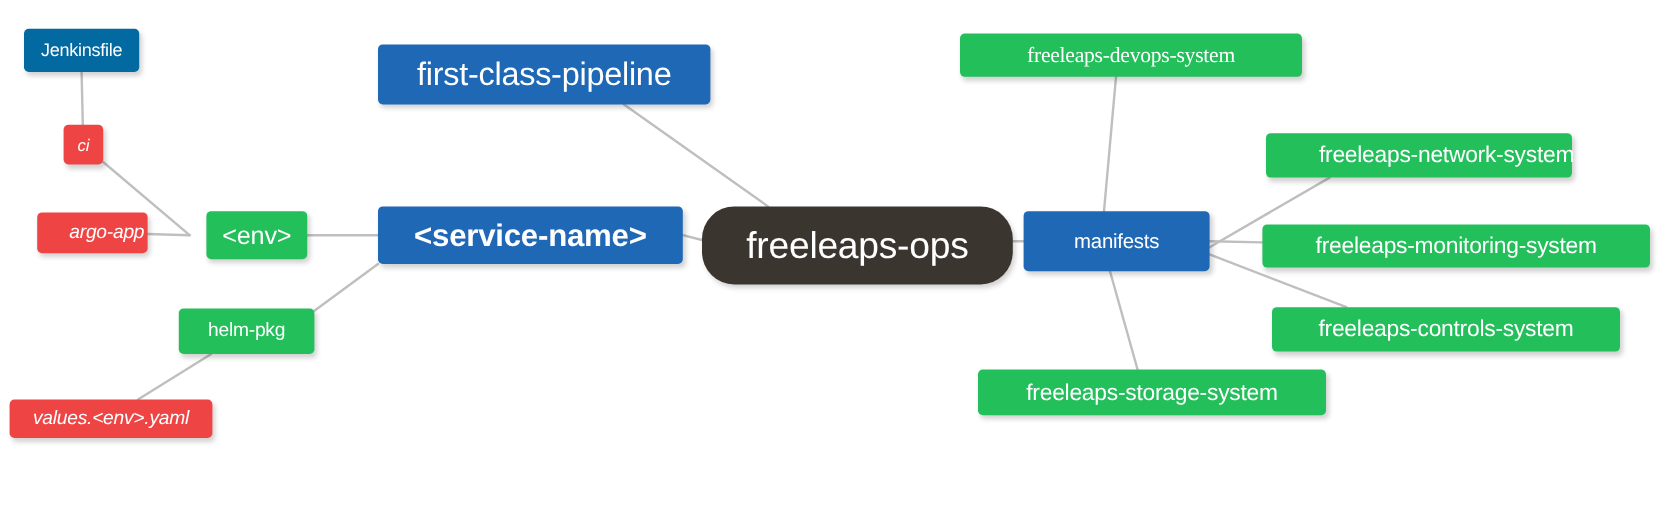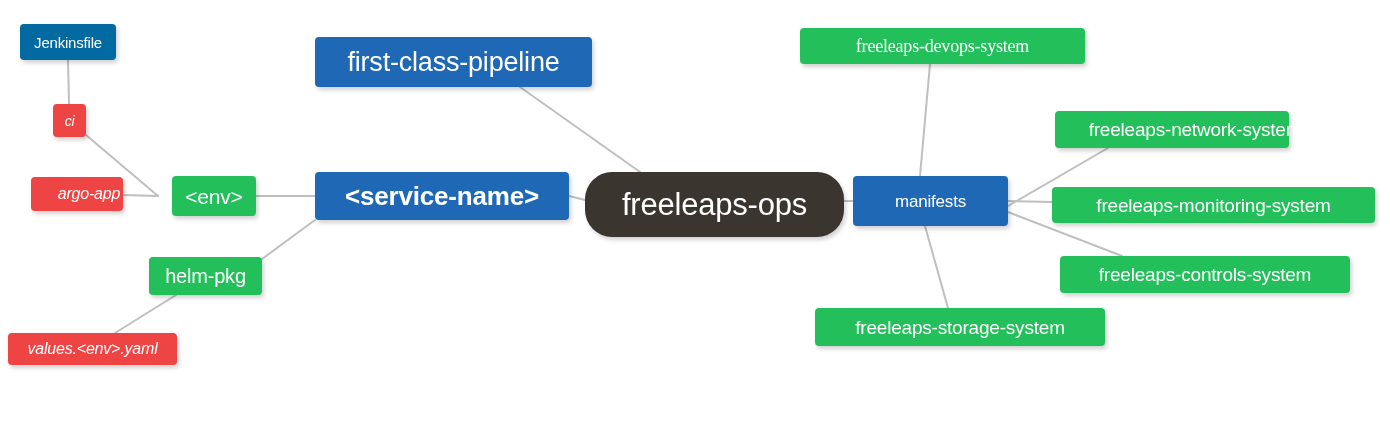--- a/index.html
+++ b/index.html
@@ -64,23 +64,23 @@
       <line x1="1008" y1="212" x2="1122" y2="256" stroke="#bfbfbf" stroke-width="2" stroke-linecap="round"></line>
       <line x1="925" y1="226" x2="948" y2="308" stroke="#bfbfbf" stroke-width="2" stroke-linecap="round"></line>
     </svg>
   <div id="node-layer">
       <div class="node n-orange" style="left: 20px; top: 24px; width: 96px; height: 36px; font-size: 15px;">Jenkinsfile</div>
       <div class="node n-red" style="left: 53px; top: 104px; width: 33px; height: 33px; font-size: 14px;">ci</div>
       <div class="node n-red" style="left: 31px; top: 177px; width: 92px; height: 34px; font-size: 16px; padding-left: 24px;">argo-app</div>
       <div class="node n-green" style="left: 172px; top: 176px; width: 84px; height: 40px; font-size: 21px;">&lt;env&gt;</div>
       <div class="node n-blue" style="left: 315px; top: 172px; width: 254px; height: 48px; font-size: 26px; font-weight: bold;">&lt;service-name&gt;</div>
       <div class="node n-blue" style="left: 315px; top: 37px; width: 277px; height: 50px; font-size: 27px;">first-class-pipeline</div>
-      <div class="node n-green" style="left: 149px; top: 257px; width: 113px; height: 38px; font-size: 20px;">helm-pkg</div>
+      <div class="node n-green" style="left: 149px; top: 257px; width: 113px; height: 38px; font-size: 16px;">helm-pkg</div>
       <div class="node n-red" style="left: 8px; top: 333px; width: 169px; height: 32px; font-size: 16px;">values.&lt;env&gt;.yaml</div>
       <div class="node n-root" style="left: 585px; top: 172px; width: 259px; height: 65px; font-size: 31px; border-radius: 27px;">freeleaps-ops</div>
       <div class="node n-blue" style="left: 853px; top: 176px; width: 155px; height: 50px; font-size: 17px;">manifests</div>
       <div class="node n-green" style="left: 800px; top: 28px; width: 285px; height: 36px; font-size: 18px; font-family: Liberation Serif, serif;">freeleaps-devops-system</div>
-      <div class="node n-green" style="left: 1055px; top: 111px; width: 234px; height: 37px; font-size: 19px; padding-left: 46px;">freeleaps-network-system</div>
+      <div class="node n-green" style="left: 1055px; top: 111px; width: 255px; height: 37px; font-size: 19px; padding-left: 46px;">freeleaps-network-system</div>
       <div class="node n-green" style="left: 1052px; top: 187px; width: 323px; height: 36px; font-size: 19px;">freeleaps-monitoring-system</div>
       <div class="node n-green" style="left: 1060px; top: 256px; width: 290px; height: 37px; font-size: 19px;">freeleaps-controls-system</div>
       <div class="node n-green" style="left: 815px; top: 308px; width: 290px; height: 38px; font-size: 19px;">freeleaps-storage-system</div>
     </div>
 </div>
 
 </body></html>

